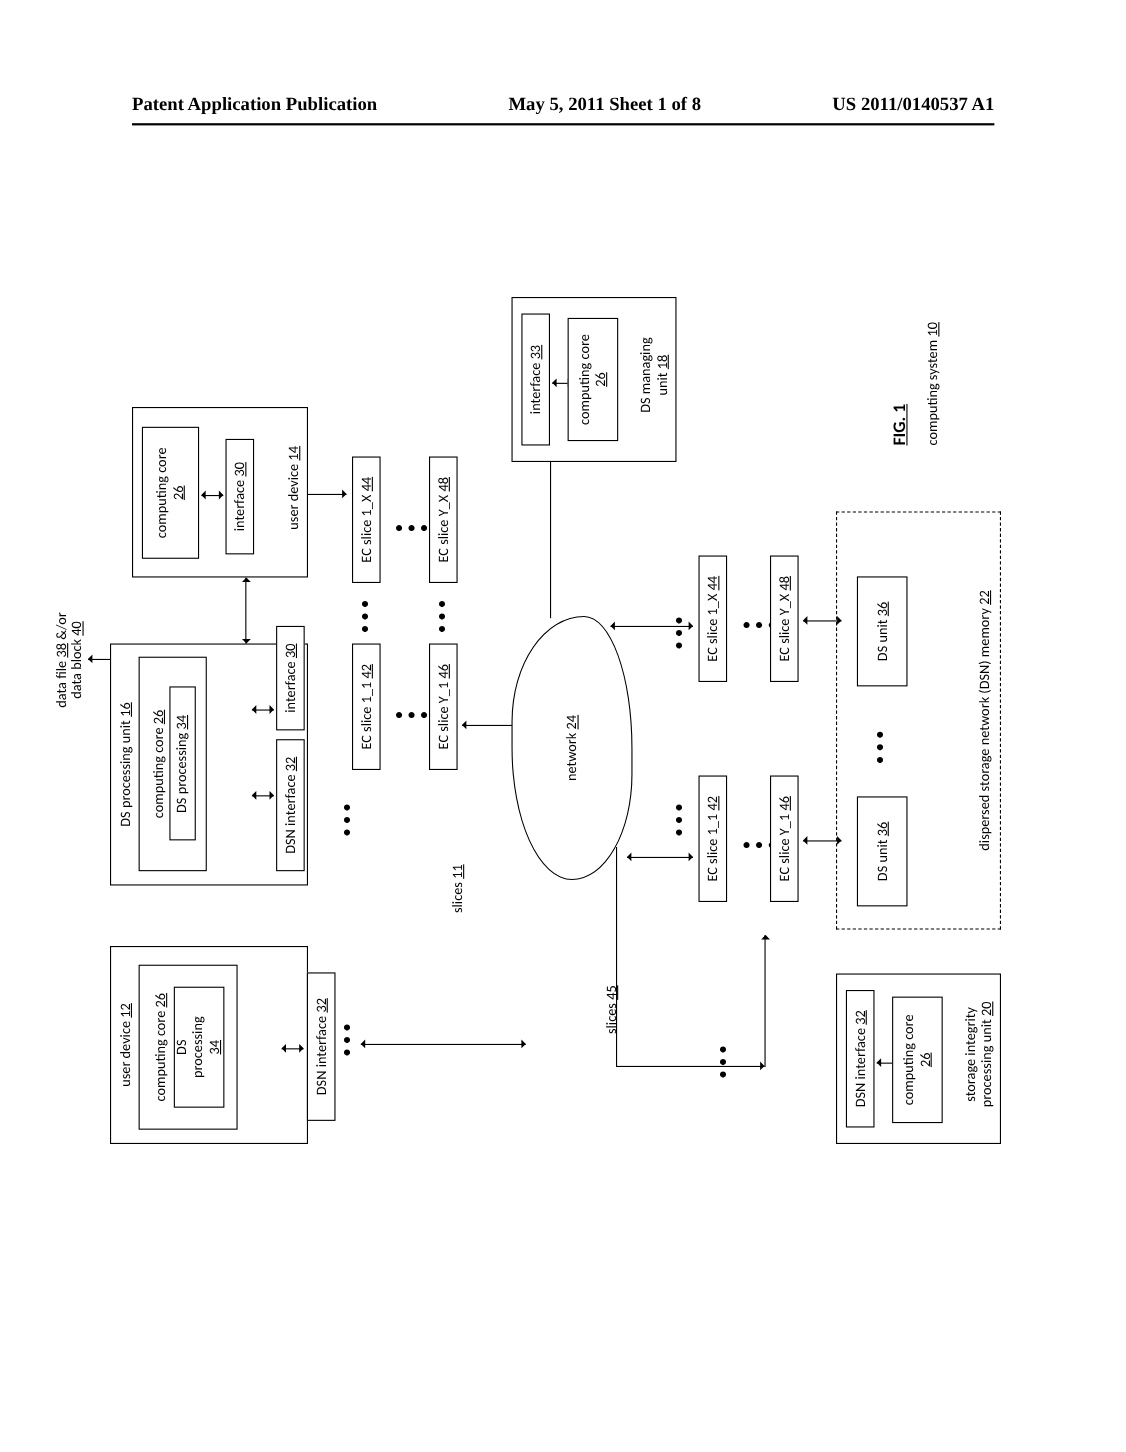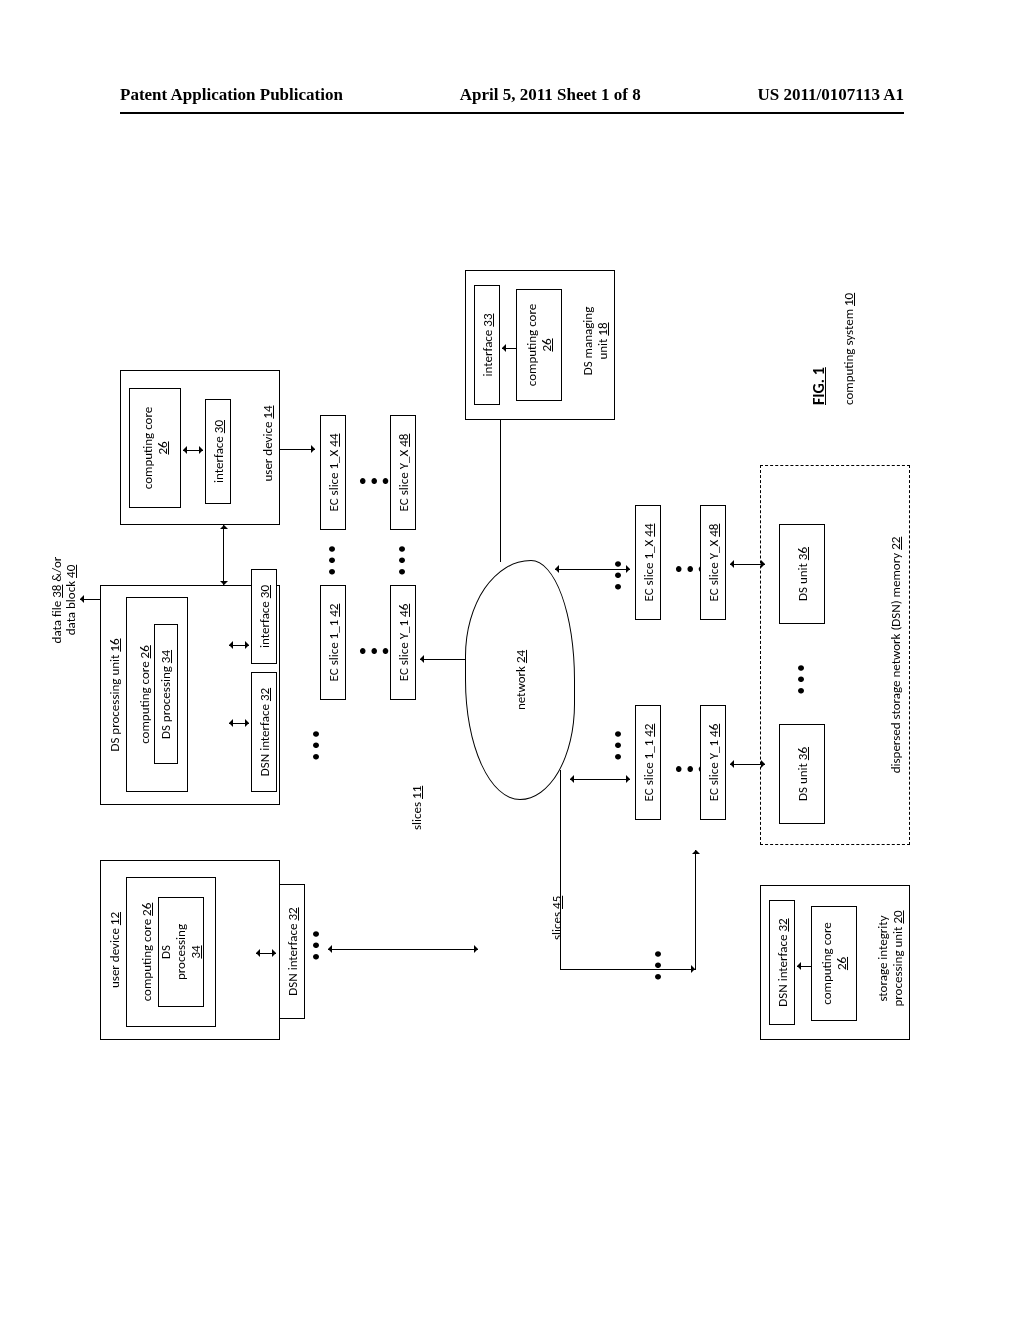--- a/index.html
+++ b/index.html
@@ -109,22 +109,22 @@
   .arrow-v.dbl::after { bottom: -4px; border-top-color: #000; }
   .arrow-v.d::after { bottom: -4px; border-top-color: #000; }
   .arrow-v.u::before { top: -4px; border-bottom-color: #000; }
   .fig-title { font-weight: bold; font-size: 16px; }
 </style>
 </head>
 <body>
 
 <div class="header">
   <span>Patent Application Publication</span>
-  <span class="center">April 5, 2011  Sheet 1 of 8</span>
-  <span>US 2011/0107113 A1</span>
+  <span class="center">May 5, 2011  Sheet 1 of 8</span>
+  <span>US 2011/0140537 A1</span>
 </div>
 <div class="header-rule"></div>
 
 <div class="figure-wrap">
 <div class="diagram">
 
   <div class="label" style="left:350px; top:-10px; width:180px; text-align:center;">
     <span>data file</span> <span class="u">38</span> <span>&amp;/or</span><br>
     <span>data block</span> <span class="u">40</span>
   </div>

